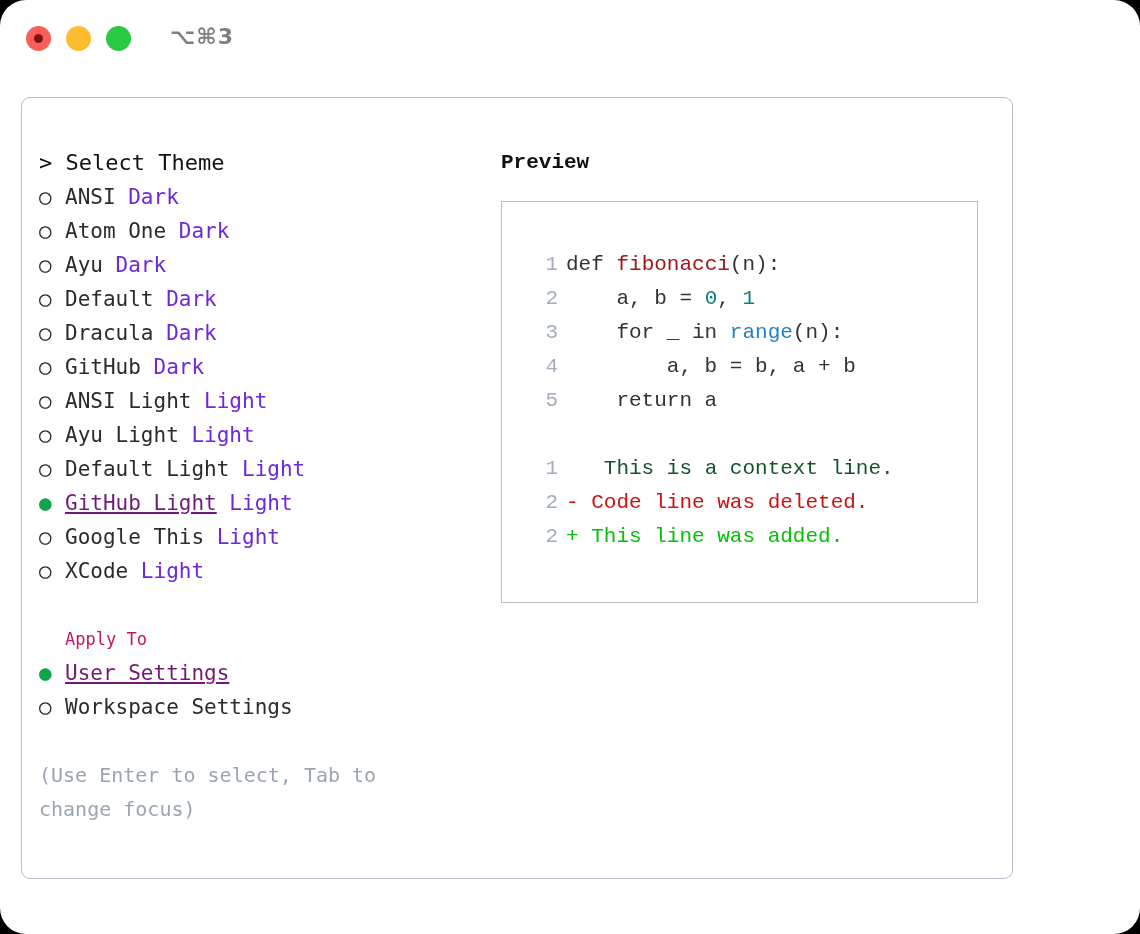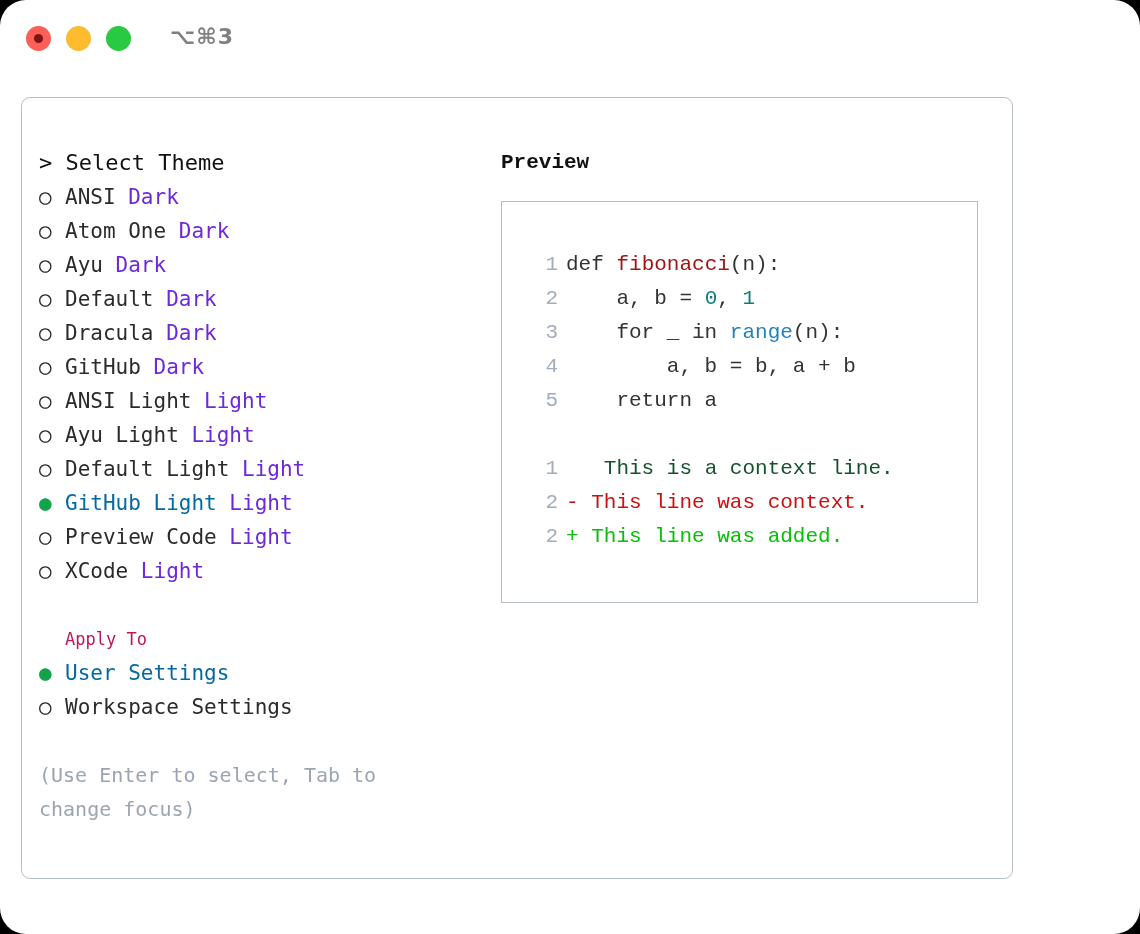--- a/index.html
+++ b/index.html
@@ -98,21 +98,21 @@
     line-height: 34px;
     color: #2b2b2b;
     white-space: pre;
   }
   .bullet {
     display: inline-block;
     width: 26px;
     color: #2b2b2b;
   }
   .row.selected .bullet { color: #12a44a; }
-  .row.selected .label  { color: #0369a1; }
+  .row.selected .label  { color: #701a75; text-decoration: underline; }
   .suffix { color: #6d28d9; }
 
   #apply-block { margin-top: 34px; }
   #apply-title {
     font-size: 17px;
     color: #be185d;
     line-height: 34px;
     padding-left: 26px;
     white-space: pre;
   }
@@ -193,21 +193,21 @@
           <div class="row"><span class="bullet">○</span><span class="label">ANSI</span><span class="suffix"> Dark</span></div>
           <div class="row"><span class="bullet">○</span><span class="label">Atom One</span><span class="suffix"> Dark</span></div>
           <div class="row"><span class="bullet">○</span><span class="label">Ayu</span><span class="suffix"> Dark</span></div>
           <div class="row"><span class="bullet">○</span><span class="label">Default</span><span class="suffix"> Dark</span></div>
           <div class="row"><span class="bullet">○</span><span class="label">Dracula</span><span class="suffix"> Dark</span></div>
           <div class="row"><span class="bullet">○</span><span class="label">GitHub</span><span class="suffix"> Dark</span></div>
           <div class="row"><span class="bullet">○</span><span class="label">ANSI Light</span><span class="suffix"> Light</span></div>
           <div class="row"><span class="bullet">○</span><span class="label">Ayu Light</span><span class="suffix"> Light</span></div>
           <div class="row"><span class="bullet">○</span><span class="label">Default Light</span><span class="suffix"> Light</span></div>
           <div class="row selected"><span class="bullet">●</span><span class="label">GitHub Light</span><span class="suffix"> Light</span></div>
-          <div class="row"><span class="bullet">○</span><span class="label">Preview Code</span><span class="suffix"> Light</span></div>
+          <div class="row"><span class="bullet">○</span><span class="label">Google This</span><span class="suffix"> Light</span></div>
           <div class="row"><span class="bullet">○</span><span class="label">XCode</span><span class="suffix"> Light</span></div>
         </div>
 
       <div id="apply-block">
         <div id="apply-title">Apply To</div>
         <div id="apply-rows">
             <div class="row selected"><span class="bullet">●</span><span class="label">User Settings</span></div>
             <div class="row"><span class="bullet">○</span><span class="label">Workspace Settings</span></div>
           </div>
       </div>
@@ -221,20 +221,20 @@
         <div id="code-block">
             <div class="code-line"><span class="ln">1</span><span class="tok-plain">def </span><span class="tok-fn">fibonacci</span><span class="tok-plain">(n):</span></div>
             <div class="code-line"><span class="ln">2</span><span class="tok-plain">    a, b = </span><span class="tok-num">0</span><span class="tok-plain">, </span><span class="tok-num">1</span></div>
             <div class="code-line"><span class="ln">3</span><span class="tok-plain">    for _ in </span><span class="tok-bi">range</span><span class="tok-plain">(n):</span></div>
             <div class="code-line"><span class="ln">4</span><span class="tok-plain">        a, b = b, a + b</span></div>
             <div class="code-line"><span class="ln">5</span><span class="tok-plain">    return a</span></div>
           </div>
         <div class="diff-gap"></div>
         <div id="diff-block">
             <div class="code-line"><span class="ln">1</span><span class="diff-context"> </span><span class="diff-context">  This is a context line.</span></div>
-            <div class="code-line"><span class="ln">2</span><span class="diff-del">-</span><span class="diff-del"> This line was context.</span></div>
+            <div class="code-line"><span class="ln">2</span><span class="diff-del">-</span><span class="diff-del"> Code line was deleted.</span></div>
             <div class="code-line"><span class="ln">2</span><span class="diff-add">+</span><span class="diff-add"> This line was added.</span></div>
           </div>
       </div>
     </div>
 
   </div>
 </div>
 
 </body></html>

